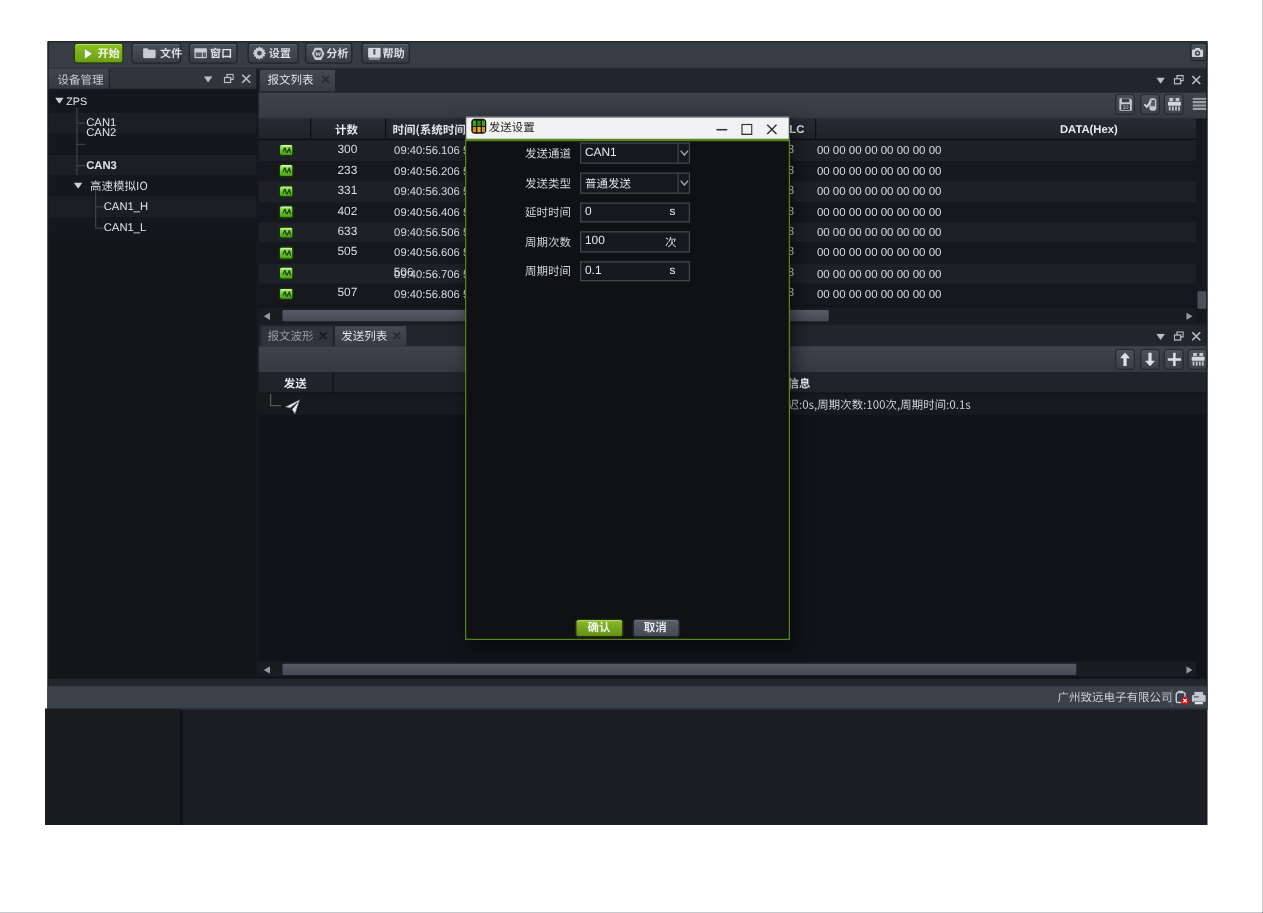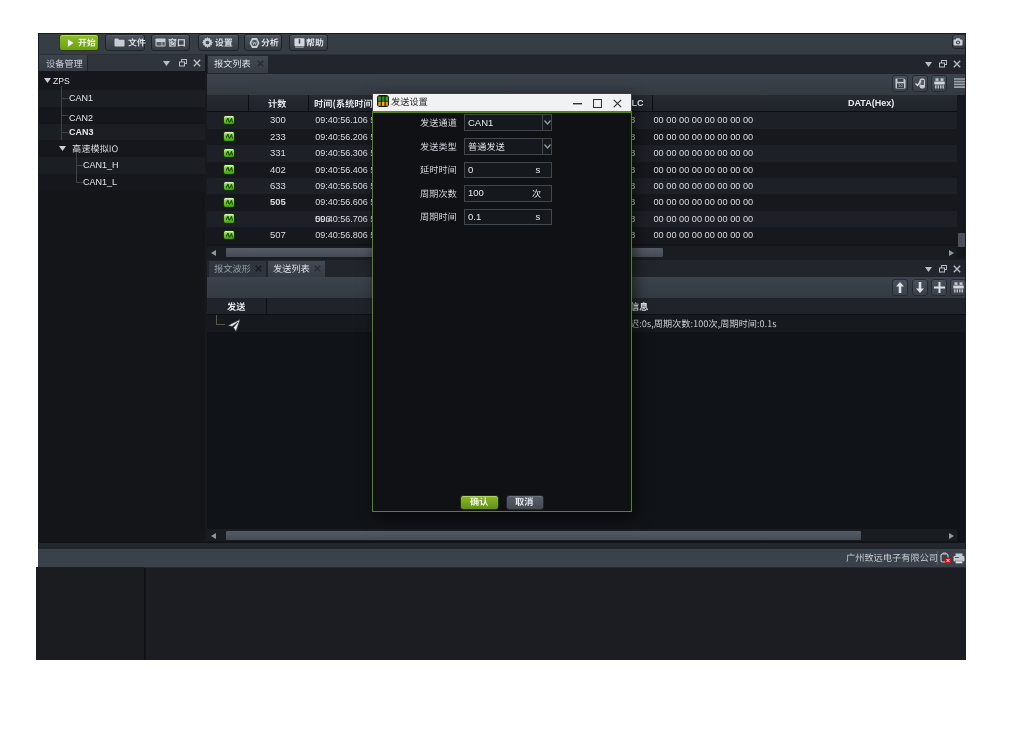--- a/index.html
+++ b/index.html
@@ -123,21 +123,21 @@
 <div style="position:absolute;left:61px;top:115px;width:7px;height:1px;background:#3c424a"></div>
 <div style="position:absolute;left:61px;top:132px;width:7px;height:1px;background:#3c424a"></div>
 <div style="position:absolute;left:76px;top:150px;width:1px;height:32px;background:#3c424a"></div>
 <div style="position:absolute;left:76px;top:165px;width:7px;height:1px;background:#3c424a"></div>
 <div style="position:absolute;left:76px;top:182px;width:7px;height:1px;background:#3c424a"></div>
 <svg style="position:absolute;left:44px;top:78px;" width="7" height="5" viewBox="0 0 7 5">
     <path d="M0 0h7l-3.5 5z" fill="#ccd1d7"></path>
   </svg>
 <div style="position:absolute;left:53px;top:73.1px;height:16.8px;line-height:16.8px;font-size:8.6px;color:#e2e6ea;font-weight:normal;white-space:pre;">ZPS</div>
 <div style="position:absolute;left:69px;top:89.9px;height:16.8px;line-height:16.8px;font-size:9px;color:#e2e6ea;font-weight:normal;white-space:pre;">CAN1</div>
-<div style="position:absolute;left:69px;top:110px;height:16.8px;line-height:16.8px;font-size:9px;color:#e2e6ea;font-weight:normal;white-space:pre;">CAN2</div>
+<div style="position:absolute;left:69px;top:98px;height:16.8px;line-height:16.8px;font-size:9px;color:#e2e6ea;font-weight:normal;white-space:pre;">CAN2</div>
 <div style="position:absolute;left:69px;top:123.5px;height:16.8px;line-height:16.8px;font-size:9px;color:#e2e6ea;font-weight:bold;white-space:pre;">CAN3</div>
 <svg style="position:absolute;left:59px;top:145.5px;" width="7" height="5" viewBox="0 0 7 5">
     <path d="M0 0h7l-3.5 5z" fill="#ccd1d7"></path>
   </svg>
 <svg style="position:absolute;left:71.5px;top:144.1px;overflow:visible;" width="46.32" height="9.66" viewBox="0 0 5035 1050">
     <g fill="#e2e6ea" transform="translate(0,880) scale(1,-1)">
       <path d="M286 559H719V468H286ZM211 614V413H797V614ZM441 826 470 736H59V670H937V736H553C542 768 527 810 513 843ZM96 357V-79H168V294H830V-1C830 -12 825 -16 813 -16C801 -16 754 -17 711 -15C720 -31 731 -54 735 -72C799 -72 842 -72 869 -63C896 -53 905 -37 905 0V357ZM281 235V-21H352V29H706V235ZM352 179H638V85H352Z"></path>
       <path transform="translate(1000 0)" d="M68 760C124 708 192 634 223 587L283 632C250 679 181 750 125 799ZM266 483H48V413H194V100C148 84 95 42 42 -9L89 -72C142 -10 194 43 231 43C254 43 285 14 327 -11C397 -50 482 -61 600 -61C695 -61 869 -55 941 -50C942 -29 954 5 962 24C865 14 717 7 602 7C494 7 408 13 344 50C309 69 286 87 266 97ZM428 528H587V400H428ZM660 528H827V400H660ZM587 839V736H318V671H587V588H358V340H554C496 255 398 174 306 135C322 121 344 96 355 78C437 121 525 198 587 283V49H660V281C744 220 833 147 880 95L928 145C875 201 773 279 684 340H899V588H660V671H945V736H660V839Z"></path>
       <path transform="translate(2000 0)" d="M472 417H820V345H472ZM472 542H820V472H472ZM732 840V757H578V840H507V757H360V693H507V618H578V693H732V618H805V693H945V757H805V840ZM402 599V289H606C602 259 598 232 591 206H340V142H569C531 65 459 12 312 -20C326 -35 345 -63 352 -80C526 -38 607 34 647 140C697 30 790 -45 920 -80C930 -61 950 -33 966 -18C853 6 767 61 719 142H943V206H666C671 232 676 260 679 289H893V599ZM175 840V647H50V577H175V576C148 440 90 281 32 197C45 179 63 146 72 124C110 183 146 274 175 372V-79H247V436C274 383 305 319 318 286L366 340C349 371 273 496 247 535V577H350V647H247V840Z"></path>
       <path transform="translate(3000 0)" d="M512 722C566 625 620 497 639 418L705 447C686 526 629 651 573 746ZM167 839V638H42V568H167V349C114 333 66 319 28 309L47 235L167 274V9C167 -5 162 -9 150 -9C138 -10 99 -10 56 -9C65 -29 75 -60 77 -78C140 -78 179 -76 203 -64C227 -52 236 -32 236 9V297L341 332L331 400L236 370V568H331V638H236V839ZM803 814C791 415 751 136 534 -19C552 -32 585 -61 595 -76C693 3 757 102 799 225C844 128 885 22 903 -48L974 -14C950 74 887 216 828 328C859 464 872 624 879 812ZM397 15V17L398 14C417 39 445 64 669 226C661 241 650 270 644 290L479 174V798H406V165C406 117 375 84 356 71C369 58 389 30 397 15Z"></path>
@@ -259,21 +259,21 @@
   </svg>
 <div style="position:absolute;left:270px;top:178.0px;height:16.42px;line-height:16.42px;font-size:9.5px;color:#d8dce0;font-weight:normal;white-space:pre;">633</div>
 <div style="position:absolute;left:315.3px;top:178.0px;height:16.42px;line-height:16.42px;font-size:9.0px;color:#d8dce0;font-weight:normal;white-space:pre;">09:40:56.506 5</div>
 <div style="position:absolute;left:630px;top:178.0px;height:16.42px;line-height:16.42px;font-size:9.5px;color:#d8dce0;font-weight:normal;white-space:pre;">8</div>
 <div style="position:absolute;left:653.5px;top:178.0px;height:16.42px;line-height:16.42px;font-size:9.2px;color:#d8dce0;font-weight:normal;white-space:pre;">00 00 00 00 00 00 00 00</div>
 <div style="position:absolute;left:207px;top:194.4px;width:750px;height:16.42px;background:#16181d"></div>
 <div style="position:absolute;left:223px;top:197.0px;width:11.5px;height:10.5px;background:linear-gradient(#f0fde0 0%,#90dc52 22%,#58b21f 80%,#419110 100%);border:1px solid #123803;border-radius:2.5px"></div>
 <svg style="position:absolute;left:225.5px;top:200.0px;" width="7" height="5" viewBox="0 0 7 5">
     <path d="M0 4 L2 0 L3 4 M3.5 4.5 L5.5 0.5 L6.5 4.5" stroke="#1e4d08" stroke-width="1.1" fill="none"></path>
   </svg>
-<div style="position:absolute;left:270px;top:194.4px;height:16.42px;line-height:16.42px;font-size:9.5px;color:#d8dce0;font-weight:bold;white-space:pre;">505</div>
+<div style="position:absolute;left:270px;top:194.4px;height:16.42px;line-height:16.42px;font-size:9.5px;color:#d8dce0;font-weight:normal;white-space:pre;">505</div>
 <div style="position:absolute;left:315.3px;top:194.4px;height:16.42px;line-height:16.42px;font-size:9.0px;color:#d8dce0;font-weight:normal;white-space:pre;">09:40:56.606 5</div>
 <div style="position:absolute;left:630px;top:194.4px;height:16.42px;line-height:16.42px;font-size:9.5px;color:#d8dce0;font-weight:normal;white-space:pre;">8</div>
 <div style="position:absolute;left:653.5px;top:194.4px;height:16.42px;line-height:16.42px;font-size:9.2px;color:#d8dce0;font-weight:normal;white-space:pre;">00 00 00 00 00 00 00 00</div>
 <div style="position:absolute;left:207px;top:210.8px;width:750px;height:16.42px;background:#1d2026"></div>
 <div style="position:absolute;left:223px;top:213.4px;width:11.5px;height:10.5px;background:linear-gradient(#f0fde0 0%,#90dc52 22%,#58b21f 80%,#419110 100%);border:1px solid #123803;border-radius:2.5px"></div>
 <svg style="position:absolute;left:225.5px;top:216.4px;" width="7" height="5" viewBox="0 0 7 5">
     <path d="M0 4 L2 0 L3 4 M3.5 4.5 L5.5 0.5 L6.5 4.5" stroke="#1e4d08" stroke-width="1.1" fill="none"></path>
   </svg>
 <div style="position:absolute;left:270px;top:210.8px;height:16.42px;line-height:16.42px;font-size:9.5px;color:#d8dce0;font-weight:normal;white-space:pre;margin-left:45px;">506</div>
 <div style="position:absolute;left:315.3px;top:210.8px;height:16.42px;line-height:16.42px;font-size:9.0px;color:#d8dce0;font-weight:normal;white-space:pre;">09:40:56.706 5</div>

